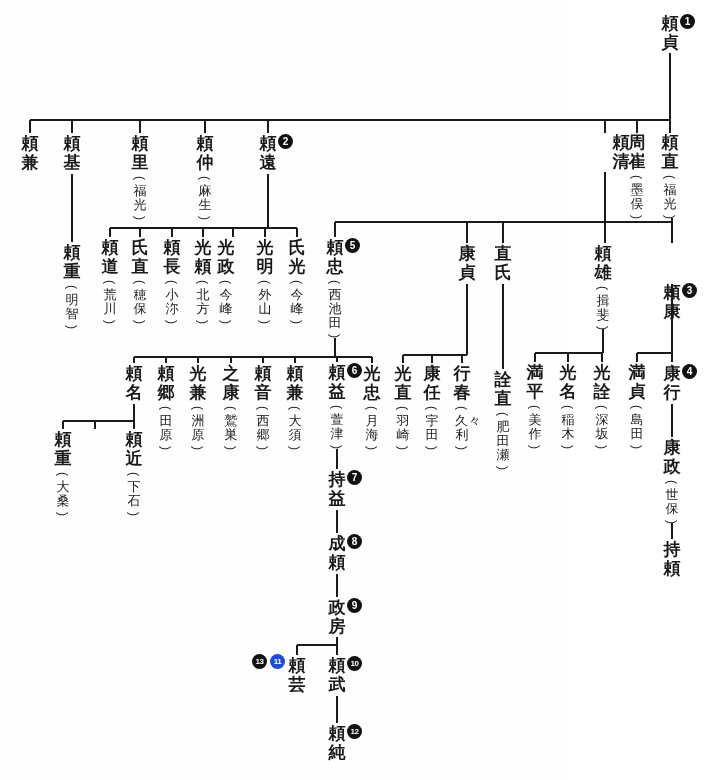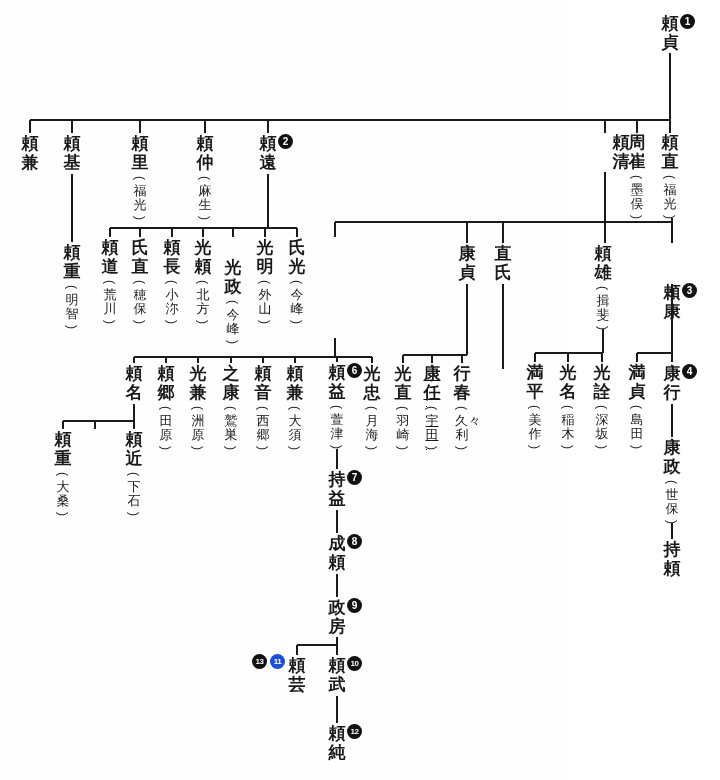--- a/index.html
+++ b/index.html
@@ -153,37 +153,44 @@
       <span class="pr">(</span>
       <div class="br">小沵</div>
       <span class="pr">)</span>
     </div>
     <div class="person" style="left: 191px; top: 238px;">
       <div class="nm">光頼</div>
       <span class="pr">(</span>
       <div class="br">北方</div>
       <span class="pr">)</span>
     </div>
-    <div class="person" style="left: 221px; top: 238px; margin-top: 20px;">
+    <div class="person" style="left: 214px; top: 238px;">
       <div class="nm">光政</div>
       <span class="pr">(</span>
       <div class="br">今峰</div>
       <span class="pr">)</span>
     </div>
     <div class="person" style="left: 253px; top: 238px;">
       <div class="nm">光明</div>
       <span class="pr">(</span>
       <div class="br">外山</div>
       <span class="pr">)</span>
     </div>
     <div class="person" style="left: 285px; top: 238px;">
       <div class="nm">氏光</div>
       <span class="pr">(</span>
       <div class="br">今峰</div>
       <span class="pr">)</span>
+    </div>
+    <div class="person" style="left: 323px; top: 238px;">
+      <div class="nm">頼忠</div>
+      <span class="pr">(</span>
+      <div class="br">西池田</div>
+      <span class="pr">)</span>
+      <span class="bdg" style="left: 22px; top: 0px; background: rgb(17, 17, 17); color: rgb(255, 255, 255);">5</span>
     </div>
     <div class="person" style="left: 455px; top: 244px;">
       <div class="nm">康貞</div>
     </div>
     <div class="person" style="left: 491px; top: 244px;">
       <div class="nm">直氏</div>
     </div>
     <div class="person" style="left: 591px; top: 244px;">
       <div class="nm">頼雄</div>
       <span class="pr">(</span>
@@ -239,30 +246,36 @@
       <span class="pr">(</span>
       <div class="br">月海</div>
       <span class="pr">)</span>
     </div>
     <div class="person" style="left: 391px; top: 364px;">
       <div class="nm">光直</div>
       <span class="pr">(</span>
       <div class="br">羽崎</div>
       <span class="pr">)</span>
     </div>
-    <div class="person" style="left: 420px; top: 364px; text-decoration: underline;">
+    <div class="person" style="left: 420px; top: 364px;">
       <div class="nm">康任</div>
       <span class="pr">(</span>
       <div class="br">宇田</div>
       <span class="pr">)</span>
     </div>
     <div class="person" style="left: 450px; top: 364px;">
       <div class="nm">行春</div>
       <span class="pr">(</span>
       <div class="br">久々利</div>
+      <span class="pr">)</span>
+    </div>
+    <div class="person" style="left: 491px; top: 370px;">
+      <div class="nm">詮直</div>
+      <span class="pr">(</span>
+      <div class="br">肥田瀬</div>
       <span class="pr">)</span>
     </div>
     <div class="person" style="left: 523px; top: 363px;">
       <div class="nm">満平</div>
       <span class="pr">(</span>
       <div class="br">美作</div>
       <span class="pr">)</span>
     </div>
     <div class="person" style="left: 556px; top: 363px;">
       <div class="nm">光名</div>

